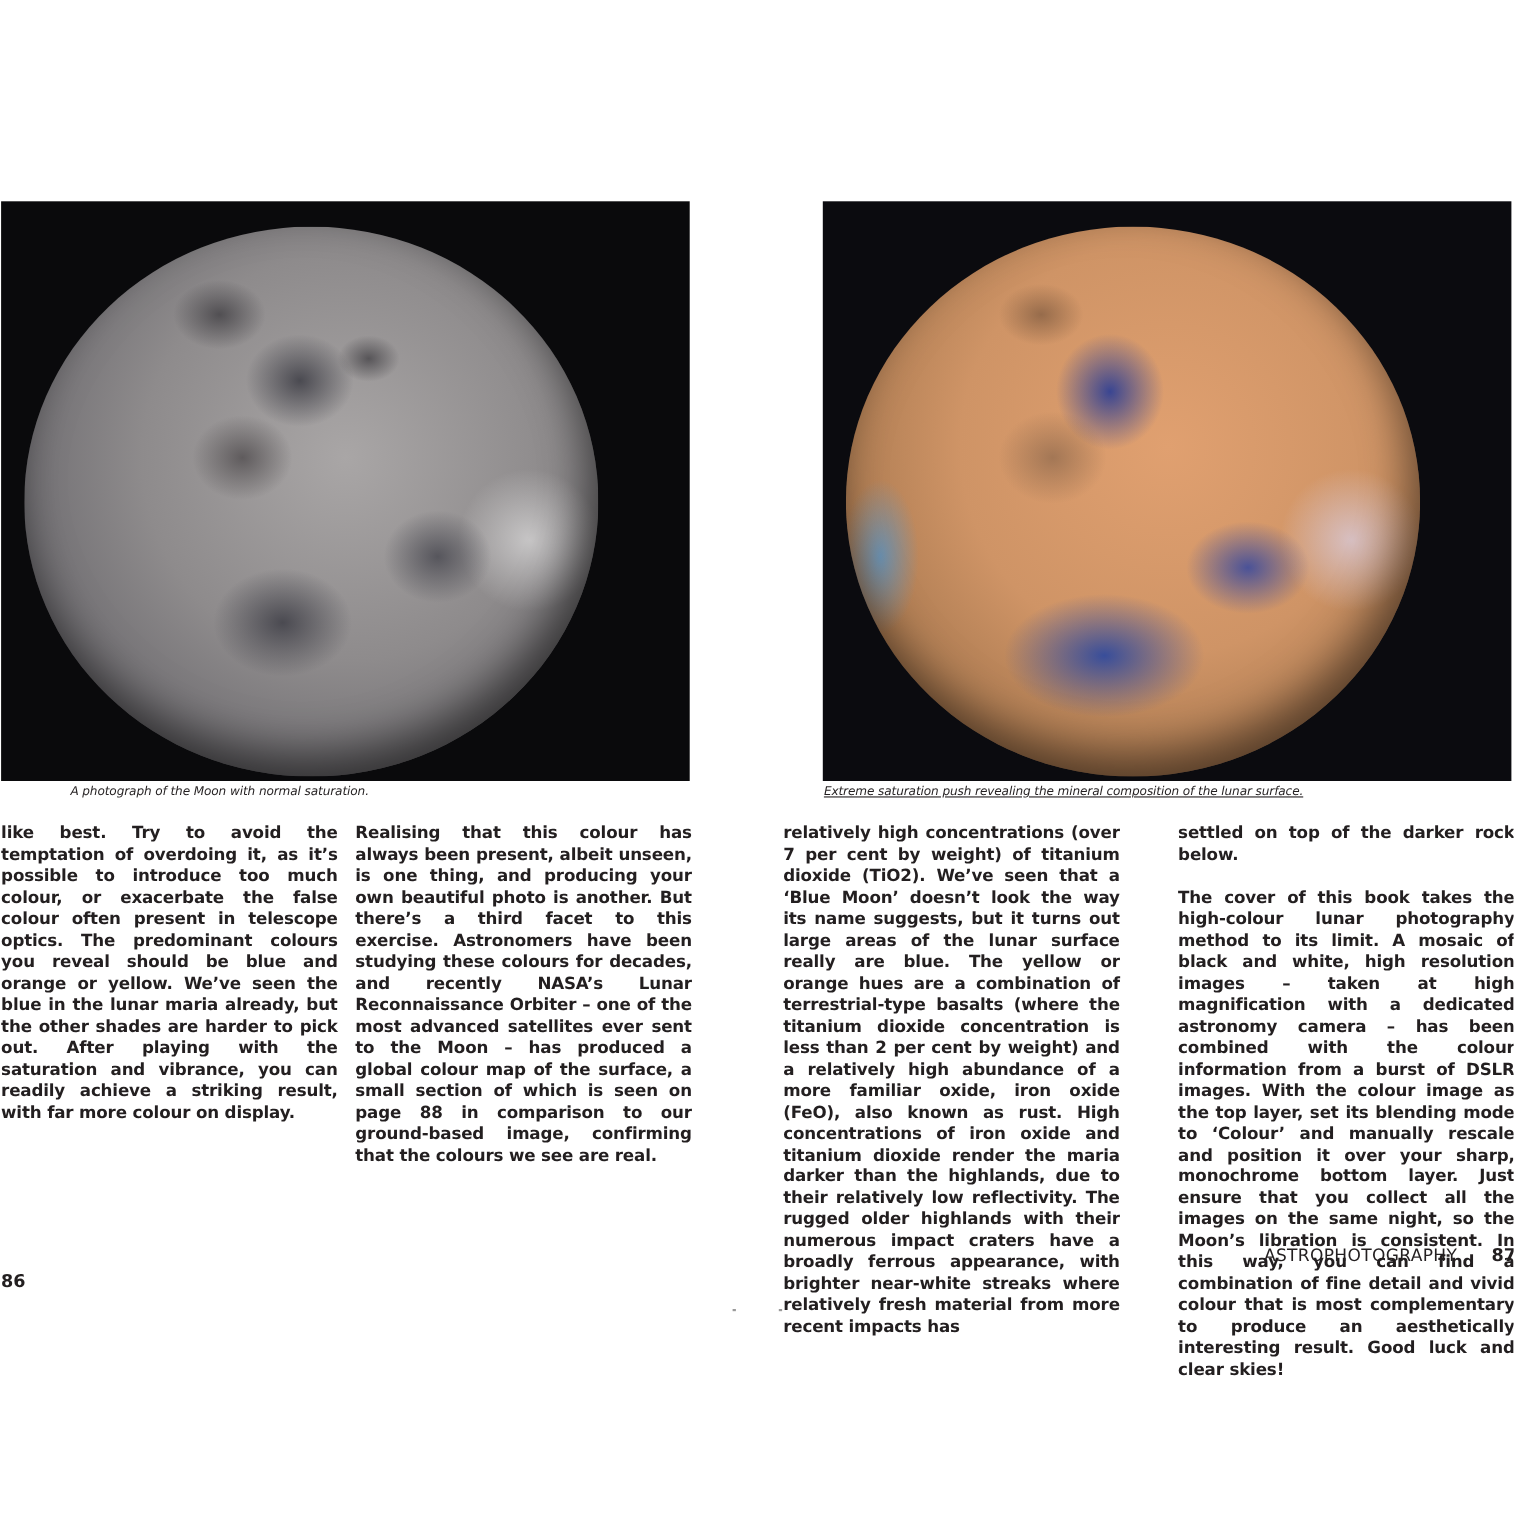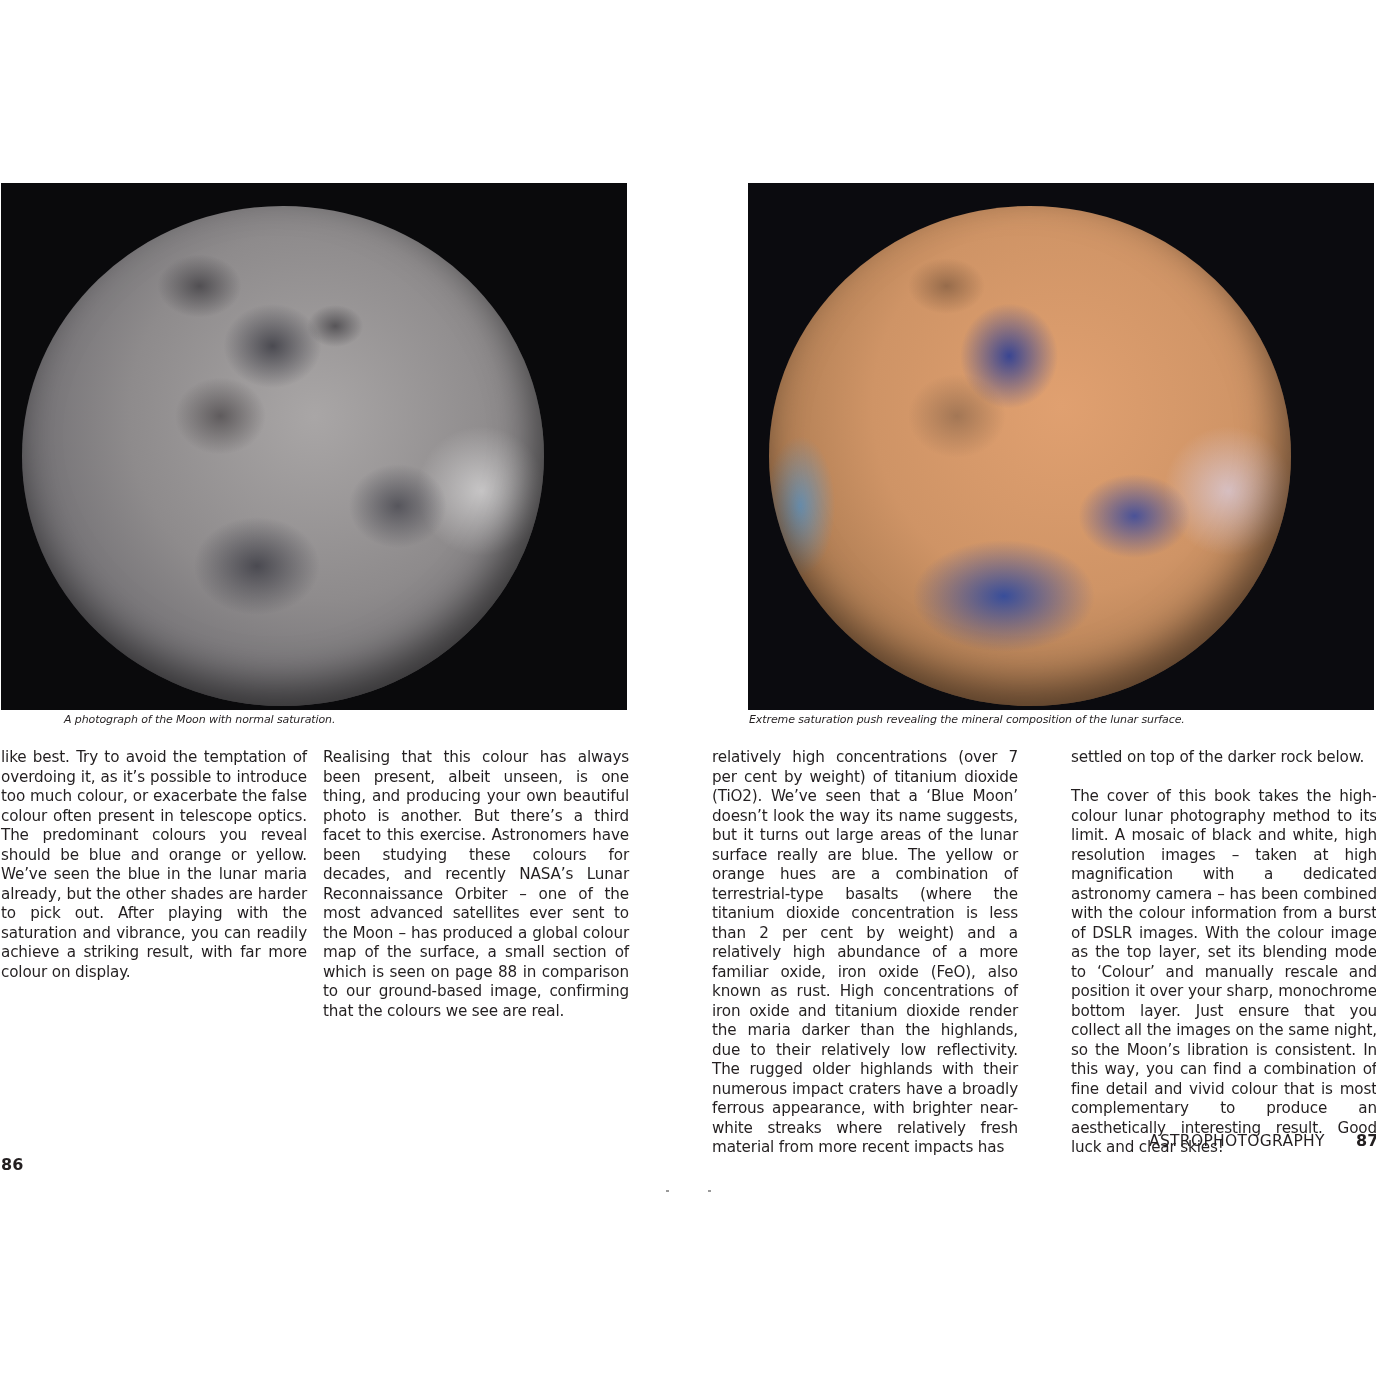--- a/index.html
+++ b/index.html
@@ -31,24 +31,24 @@
       radial-gradient(ellipse 70px 60px at 36% 42%, rgba(150,110,80,.8), transparent 70%),
       radial-gradient(ellipse 130px 80px at 45% 78%, rgba(40,70,160,.9), transparent 70%),
       radial-gradient(ellipse 80px 60px at 70% 62%, rgba(50,70,160,.85), transparent 70%),
       radial-gradient(ellipse 50px 100px at 6% 60%, rgba(90,150,200,.8), transparent 70%),
       radial-gradient(circle at 88% 57%, rgba(220,220,255,.6), transparent 12%),
       radial-gradient(circle at 56% 40%, #e0a070 0%, #cf9466 45%, #a8784f 75%, #4a3a2e 100%);
     box-shadow: inset -8px -20px 40px rgba(0,0,0,.5);
   }
   .caption { position:absolute; top:713px; font-size:11px; font-style:italic; color:#231f20; white-space:nowrap; letter-spacing:-0.1px; }
   .caption.left { left:16px;margin-left:48px; }
-  .caption.right { left:749px; }
+  .caption.right { left:749px;text-decoration:underline; }
   .col { position:absolute; top:748px; width:306px; font-size:15.2px; line-height:19.5px;
          text-align:justify; hyphens:none; letter-spacing:-0.15px; }
-  .col p { margin:0 0 19.5px 0; }
+  .col p { margin:0 0 19.5px 0;font-weight:bold; }
   .col p:last-child { margin-bottom:0; }
   .c1 { left:1px; }
   .c2 { left:323px; }
   .c3 { left:712px; }
   .c4 { left:1071px; }
   .folio { position:absolute; top:1131px; font-size:16px; font-weight:bold; color:#231f20; }
   .folio.left { left:1px;margin-top:24px; }
   .running { position:absolute; top:1132px; left:1149px; font-size:15.5px; letter-spacing:0.3px; color:#231f20; }
   .folio.right { left:1356px; }
   .gutter-mark { position:absolute; top:1190px; width:3px; height:2px; background:#9a9a9a; }

